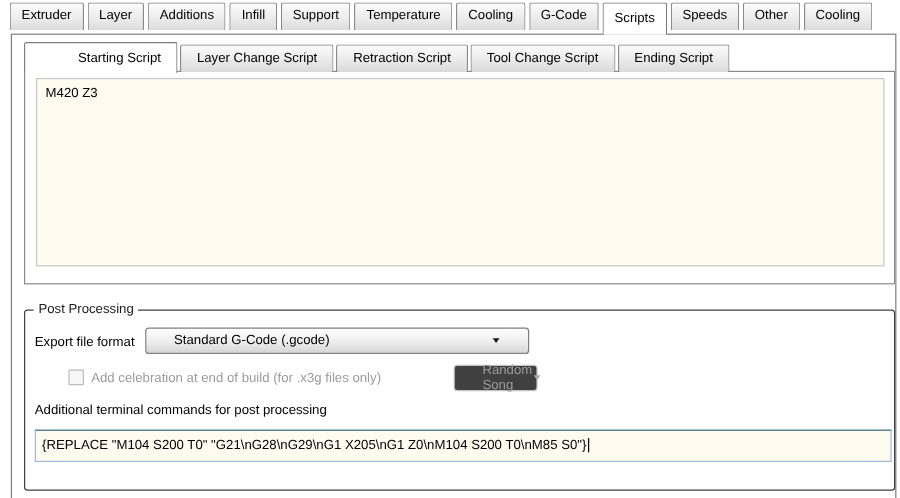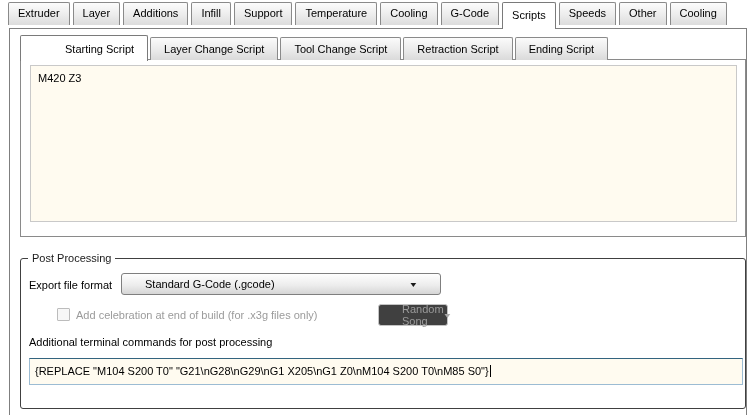--- a/index.html
+++ b/index.html
@@ -126,22 +126,22 @@
     <div class="tab">Speeds</div>
     <div class="tab">Other</div>
     <div class="tab">Cooling</div>
   </div>
 
   <div class="sub-panel"></div>
 
   <div class="sub-tabbar">
     <div class="subtab active">Starting Script</div>
     <div class="subtab">Layer Change Script</div>
+    <div class="subtab">Retraction Script</div>
     <div class="subtab">Tool Change Script</div>
-    <div class="subtab">Retraction Script</div>
     <div class="subtab">Ending Script</div>
   </div>
 
   <div class="script-textarea">M420 Z3</div>
 
   <div class="groupbox">
     <span class="groupbox-title">Post Processing</span>
 
     <span class="export-label">Export file format</span>
     <div class="combo export-combo">

